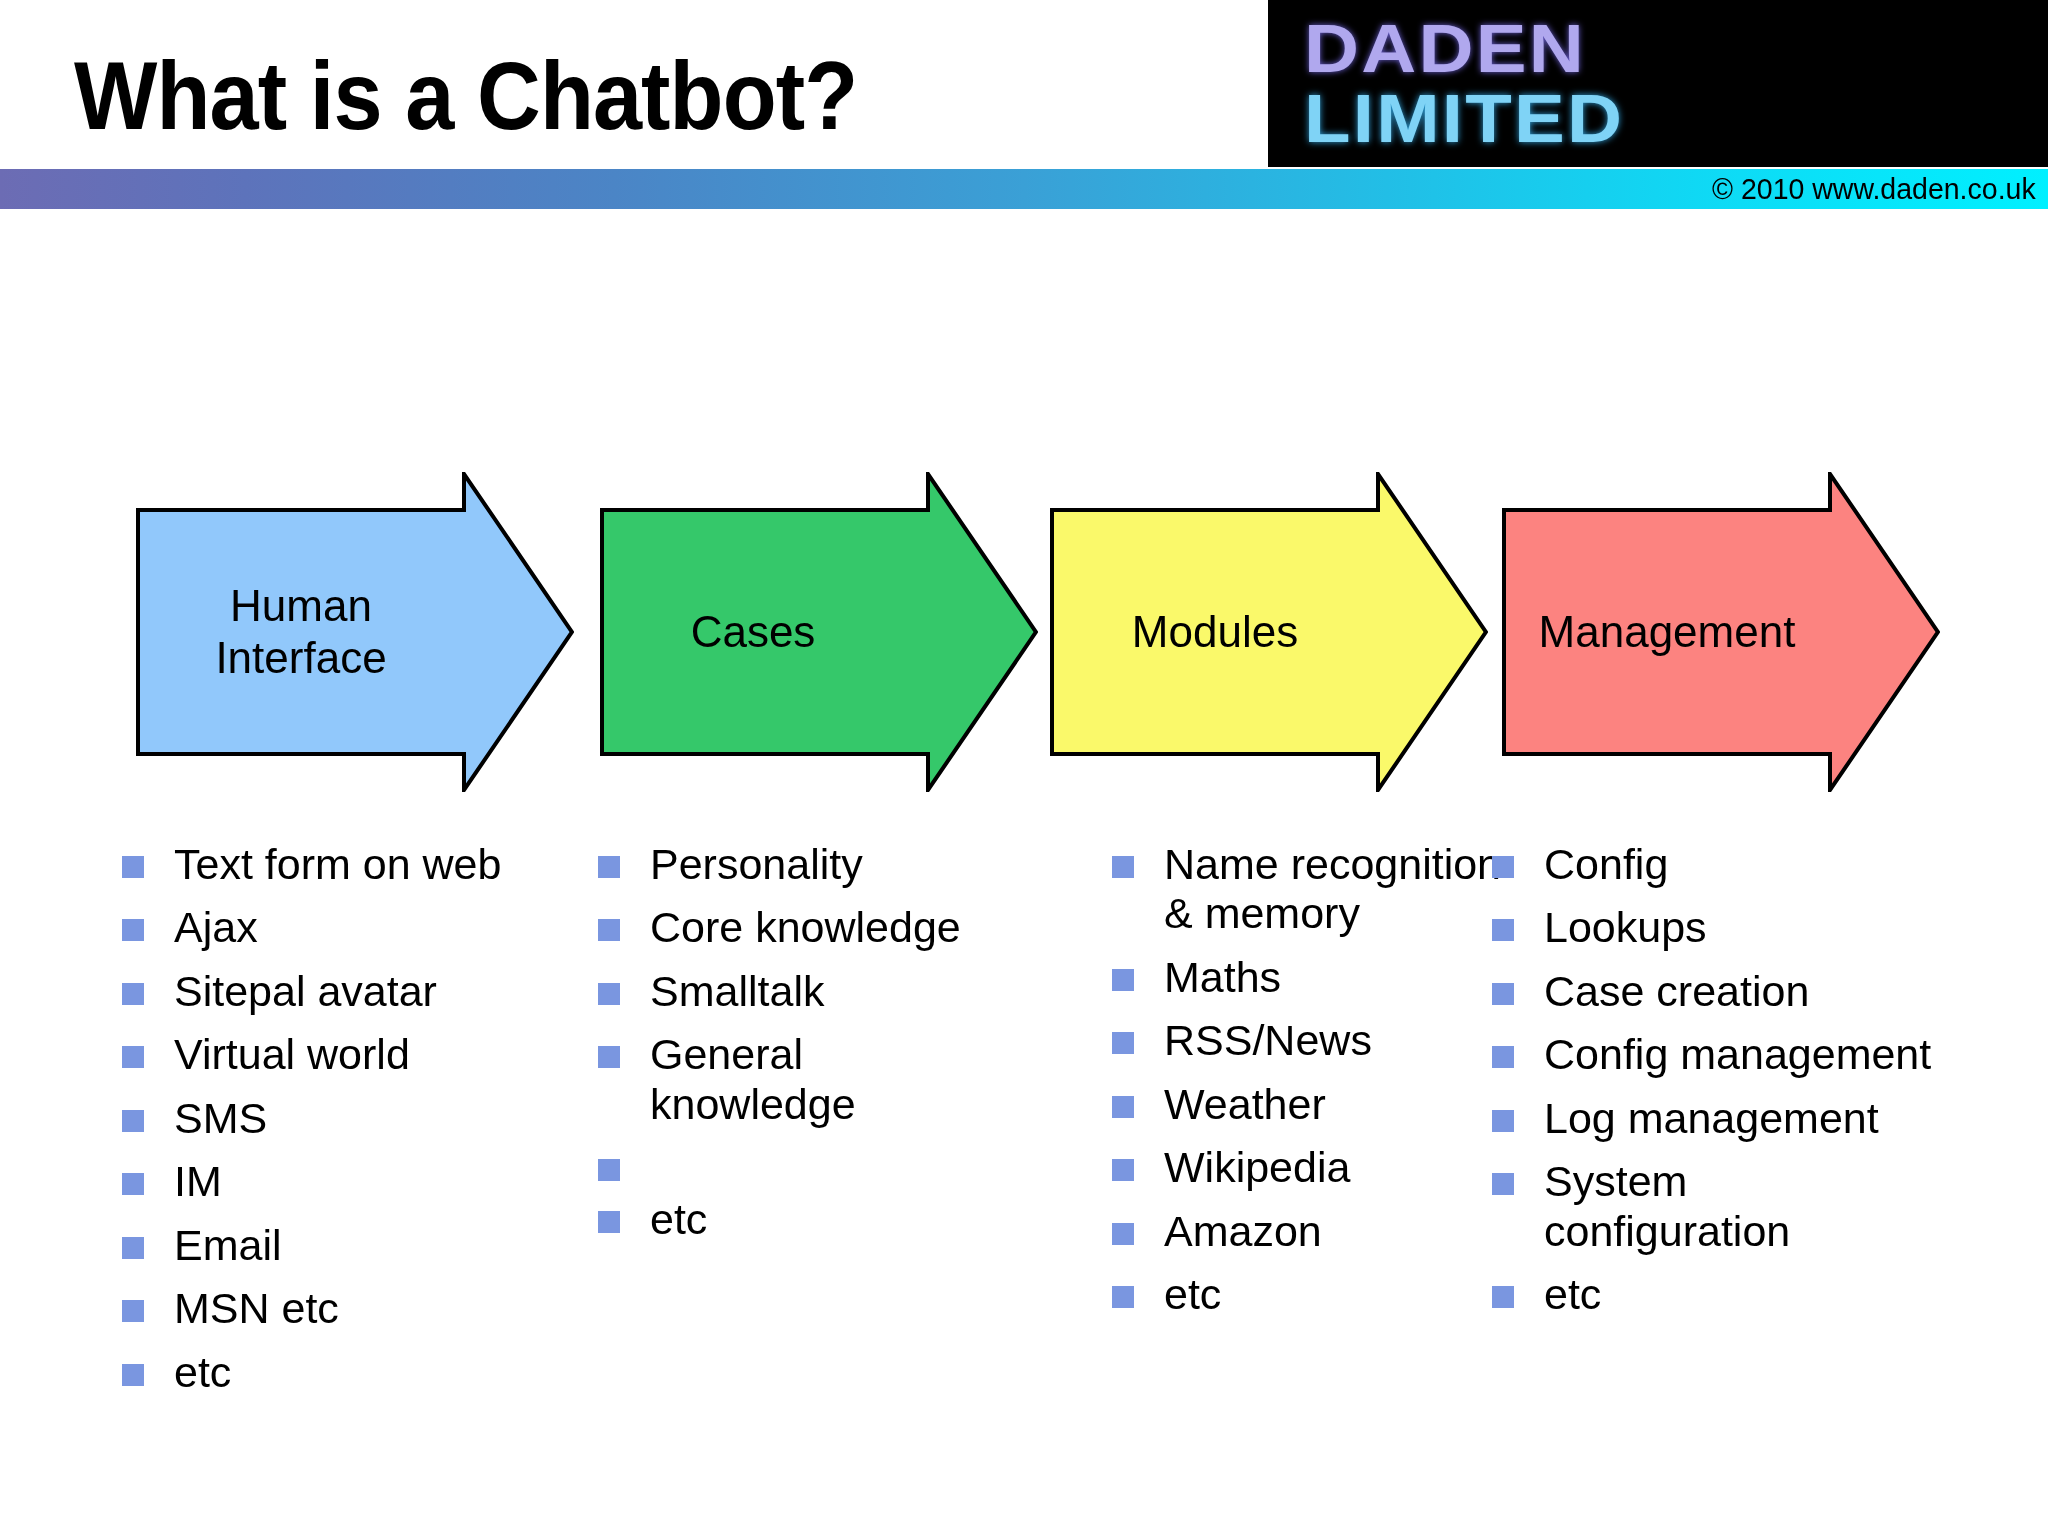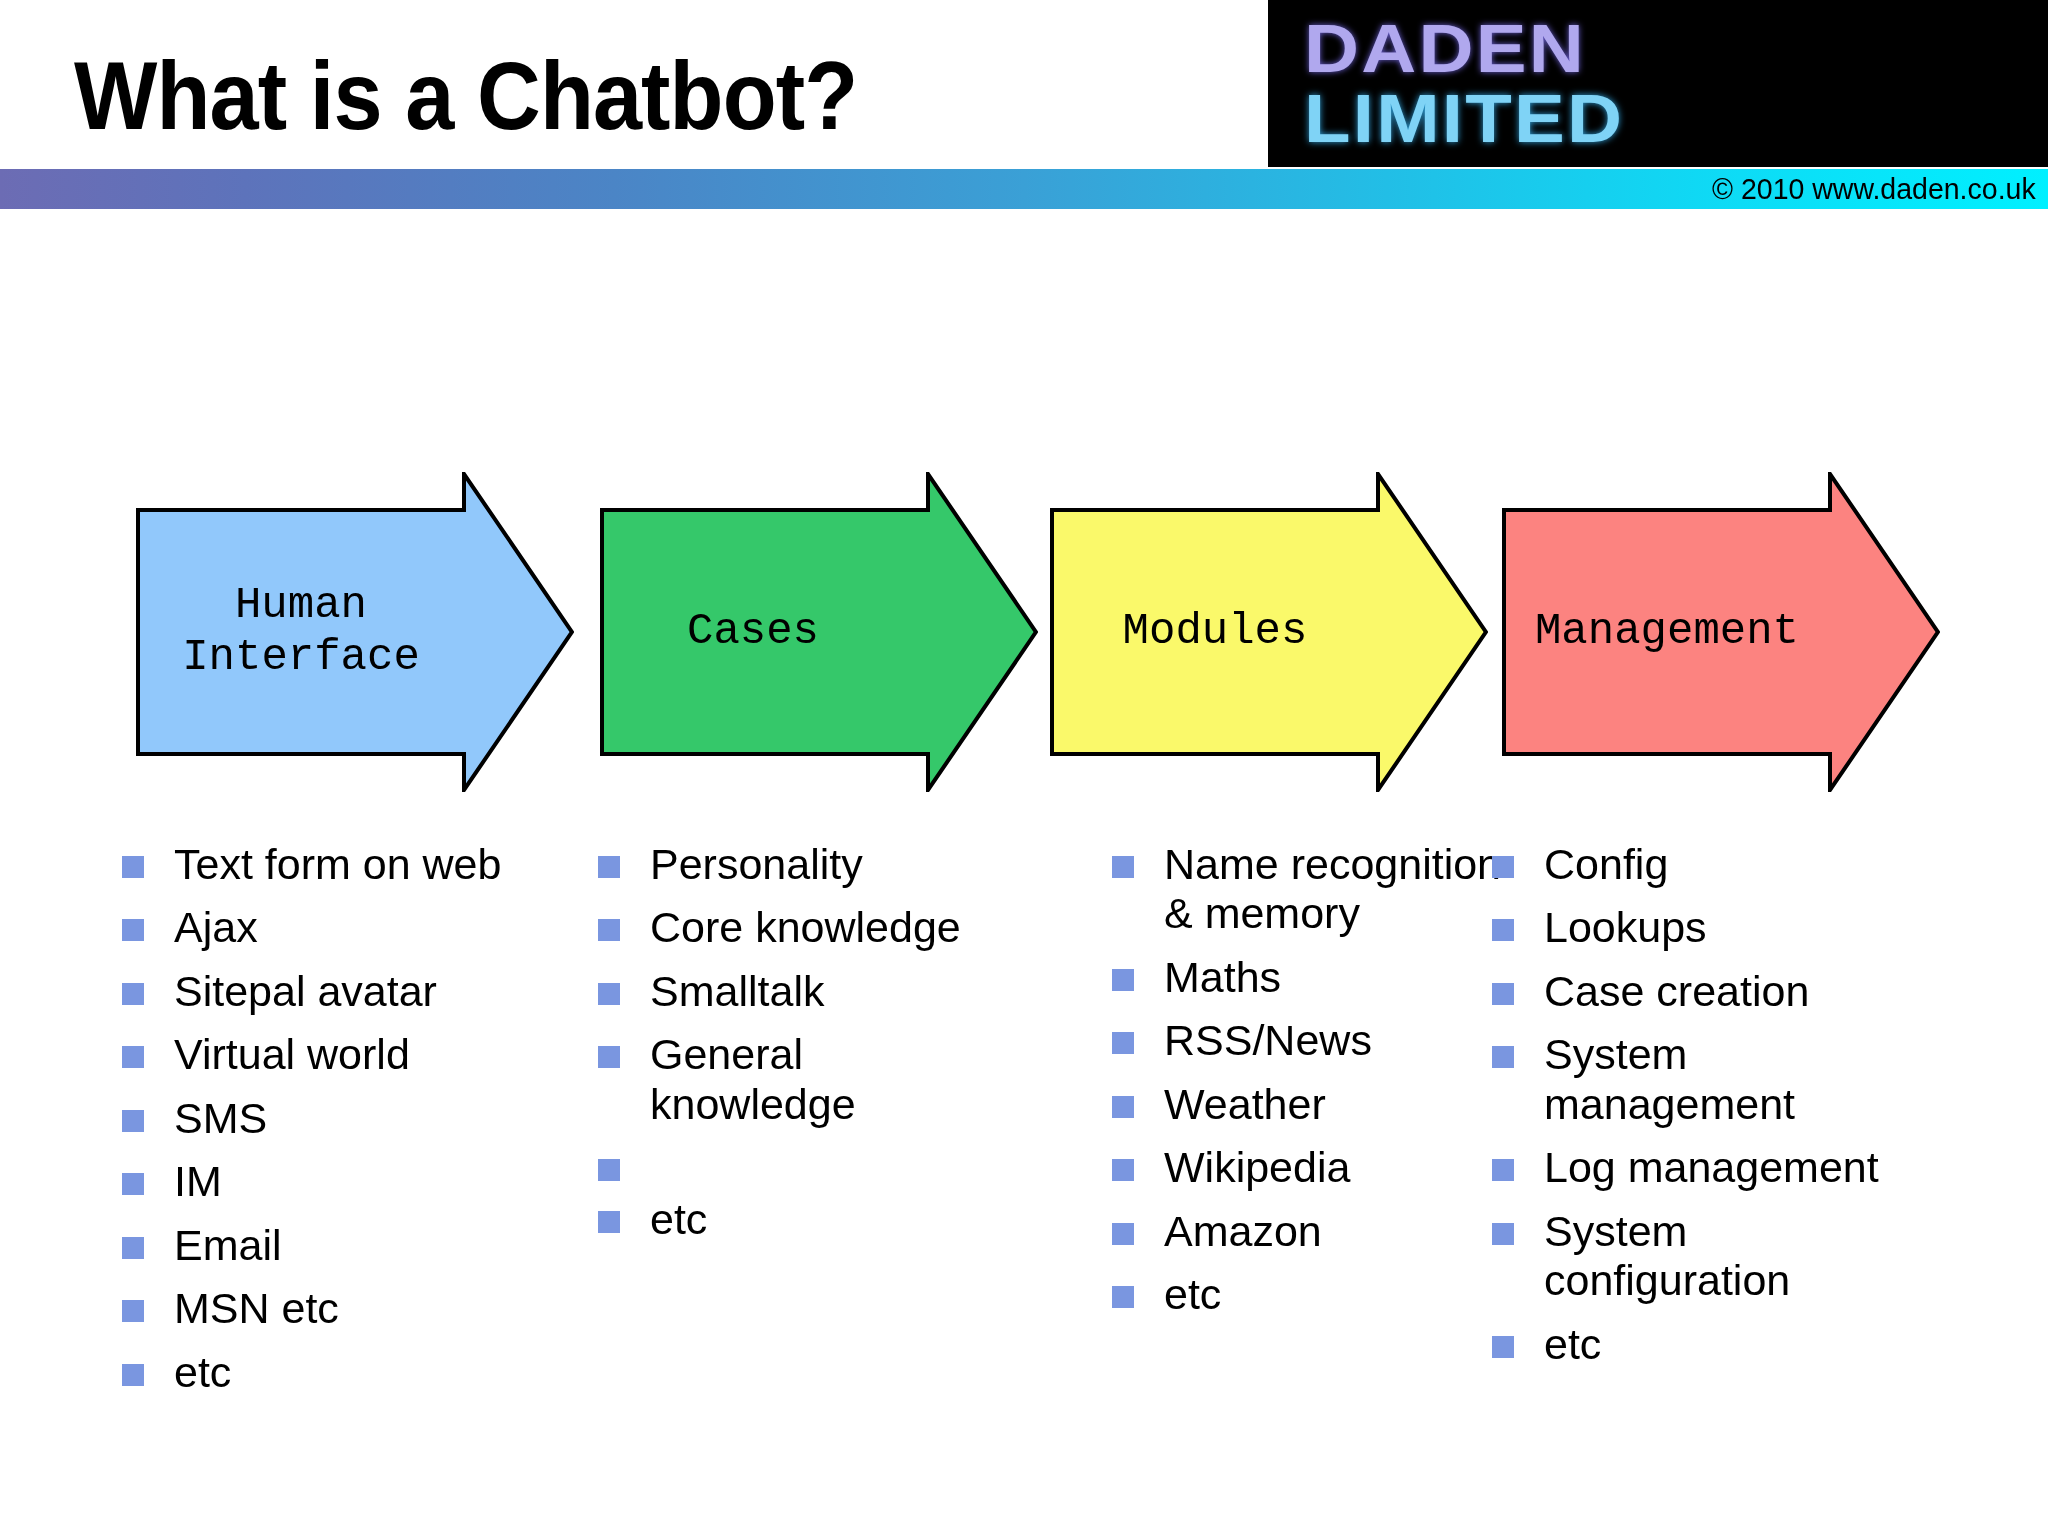--- a/index.html
+++ b/index.html
@@ -88,21 +88,20 @@
     transform-origin: right top;
   }
 
   
   #arrow-row {
     position: absolute;
     left: 0;
     top: 472px;
     width: 2048px;
     height: 320px;
-    font-family: Liberation Mono, monospace;
   }
   .arrow {
     position: absolute;
     top: 0;
     width: 438px;
     height: 320px;
   }
   .arrow svg { display: block; width: 100%; height: 100%; }
   .arrow-label {
     position: absolute;
@@ -315,21 +314,21 @@
       <div class="bullet-item">
         <span class="bullet-mark" style="background: rgb(122, 150, 224);"></span>
         <span class="bullet-text">Lookups</span>
       </div>
       <div class="bullet-item">
         <span class="bullet-mark" style="background: rgb(122, 150, 224);"></span>
         <span class="bullet-text">Case creation</span>
       </div>
       <div class="bullet-item">
         <span class="bullet-mark" style="background: rgb(122, 150, 224);"></span>
-        <span class="bullet-text">System management</span>
+        <span class="bullet-text">Config management</span>
       </div>
       <div class="bullet-item">
         <span class="bullet-mark" style="background: rgb(122, 150, 224);"></span>
         <span class="bullet-text">Log management</span>
       </div>
       <div class="bullet-item">
         <span class="bullet-mark" style="background: rgb(122, 150, 224);"></span>
         <span class="bullet-text">System configuration</span>
       </div>
       <div class="bullet-item">

